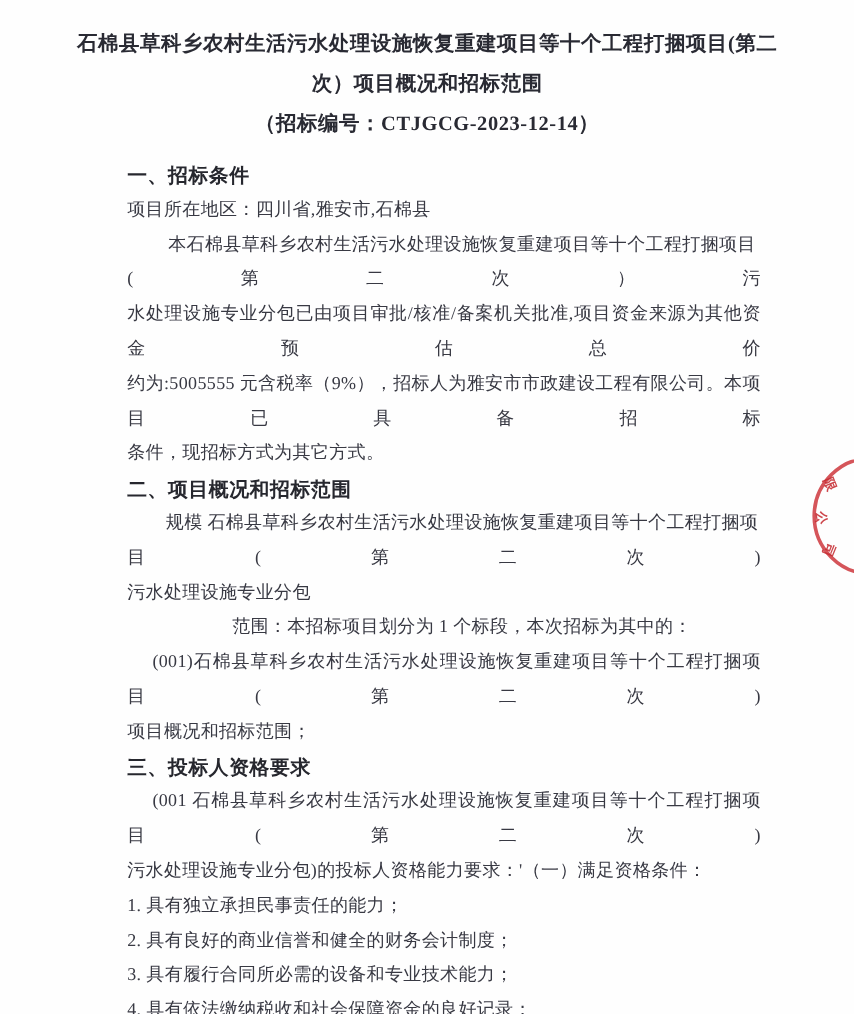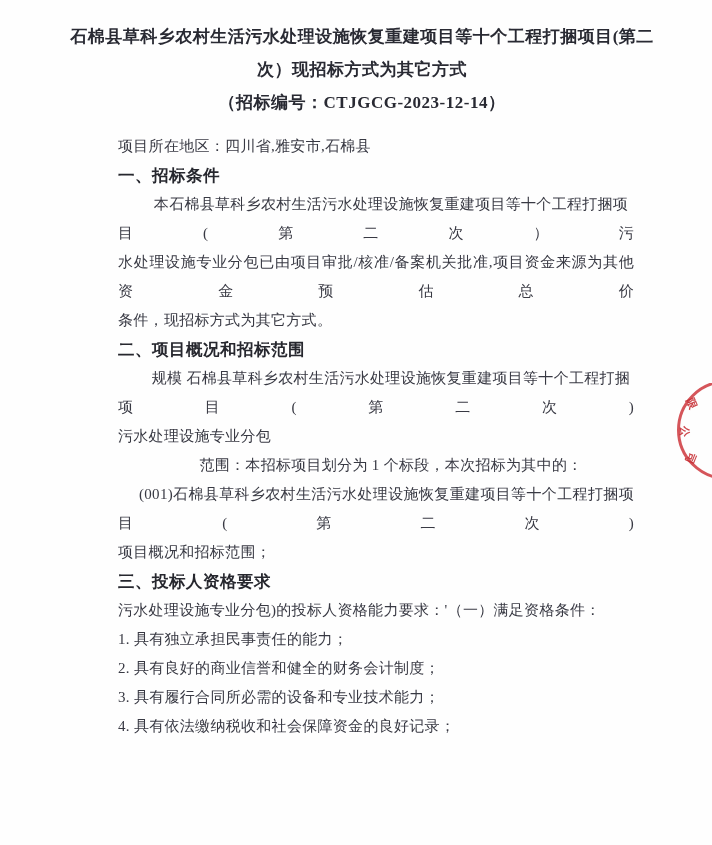--- a/index.html
+++ b/index.html
@@ -21,21 +21,21 @@
     letter-spacing:0.5px;
   }
   .doc-body{
     margin-top:13px;
     padding-left:106px;
     padding-right:78px;
     font-size:15px;
     line-height:29px;
     letter-spacing:0.3px;
   }
-  .line{white-space:normal;margin-left:12px;}
+  .line{white-space:normal;}
   .jf{text-align:justify;text-align-last:justify;}
   .ind2{text-indent:2em;text-align:center;}
   .ind15{text-indent:1.4em;font-family:Liberation Serif, serif;}
   .h{
     font-weight:bold;
     font-size:16.5px;
     color:#26272e;
     letter-spacing:0.5px;
   }
   .stamp{
@@ -64,41 +64,43 @@
   .stamp-ch.c1{left:9px;top:41px;transform:rotate(90deg);}
   .stamp-ch.c2{left:15px;top:68px;transform:rotate(112deg);}
 </style>
 </head>
 <body>
 
 <div class="page">
 
   <div class="title-block">
     <div class="line">石棉县草科乡农村生活污水处理设施恢复重建项目等十个工程打捆项目(第二</div>
-    <div class="line">次）现招标方式为其它方式</div>
+    <div class="line">次）项目概况和招标范围</div>
     <div class="line">（招标编号：CTJGCG-2023-12-14）</div>
   </div>
 
   <div class="doc-body">
 
+    <div class="line h">一、招标条件</div>
+
     <div class="line">项目所在地区：四川省,雅安市,石棉县</div>
-
-    <div class="line h">一、招标条件</div>
     <div class="line jf ind2">本石棉县草科乡农村生活污水处理设施恢复重建项目等十个工程打捆项目(第二次）污</div>
     <div class="line jf">水处理设施专业分包已由项目审批/核准/备案机关批准,项目资金来源为其他资金预估总价</div>
+    <div class="line jf">约为:5005555 元含税率（9%），招标人为雅安市市政建设工程有限公司。本项目已具备招标</div>
     <div class="line">条件，现招标方式为其它方式。</div>
 
     <div class="line h">二、项目概况和招标范围</div>
     <div class="line jf ind2">规模 石棉县草科乡农村生活污水处理设施恢复重建项目等十个工程打捆项目(第二次)</div>
     <div class="line">污水处理设施专业分包</div>
     <div class="line ind2">范围：本招标项目划分为 1 个标段，本次招标为其中的：</div>
     <div class="line jf ind15">(001)石棉县草科乡农村生活污水处理设施恢复重建项目等十个工程打捆项目(第二次)</div>
     <div class="line">项目概况和招标范围；</div>
 
     <div class="line h">三、投标人资格要求</div>
+    <div class="line jf ind15">(001 石棉县草科乡农村生活污水处理设施恢复重建项目等十个工程打捆项目(第二次)</div>
     <div class="line">污水处理设施专业分包)的投标人资格能力要求：'（一）满足资格条件：</div>
     <div class="line">1. 具有独立承担民事责任的能力；</div>
     <div class="line">2. 具有良好的商业信誉和健全的财务会计制度；</div>
     <div class="line">3. 具有履行合同所必需的设备和专业技术能力；</div>
     <div class="line">4. 具有依法缴纳税收和社会保障资金的良好记录；</div>
 
   </div>
 
   <div class="stamp">
     <div class="stamp-arc"></div>

